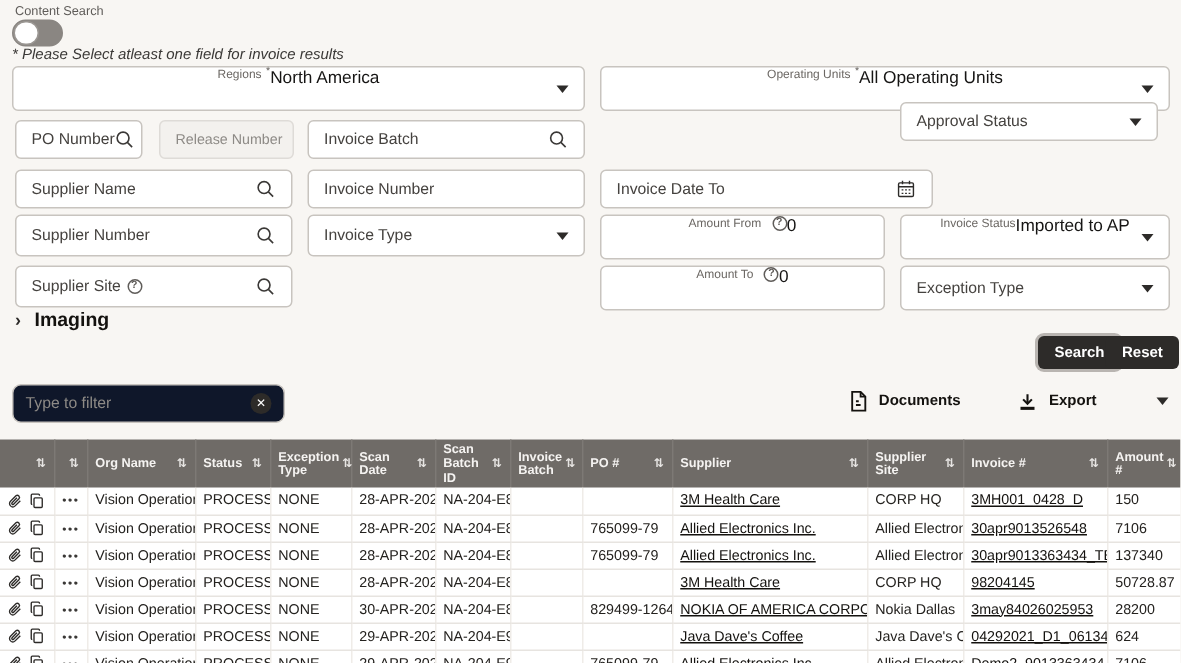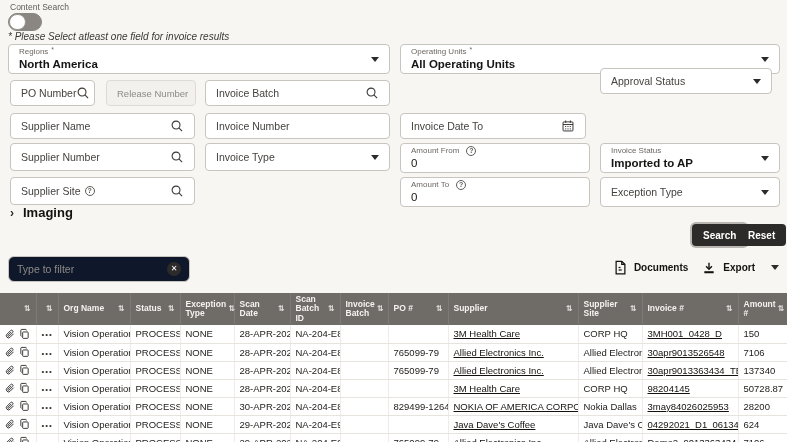--- a/index.html
+++ b/index.html
@@ -14,24 +14,24 @@
   .toggle .knob { position:absolute; left:0; top:0; width:17px; height:16px; background:#fff;
             border:1px solid #9a9692; border-radius:9px; }
   .note { position:absolute; left:8px; top:31px; font-style:italic; font-size:10px; color:#3a3836; }
 
   
   .fld { position:absolute; background:#fff; border:1px solid #c8c4bf; border-radius:4px;
          display:flex; align-items:center; padding:0 10px; }
   .fld.disabled { background:#f3f1ee; border-color:#dedbd7; }
   .fld.disabled .ph { color:#8d8a86; }
   .ph { font-size:10.5px; color:#45423f; white-space:nowrap; }
-  .fld.two { flex-direction:column; align-items:flex-start; justify-content:center; }
+  .fld.two { align-items:flex-start; justify-content:center; }
   .flabel { font-size:8px; color:#6b6763; line-height:1.2; white-space:nowrap; display:flex; align-items:flex-start; gap:3px;}
   .req { font-size:7px; color:#6b6763; position:relative; top:-1px; }
-  .fvalue { font-size:11.5px; font-weight:700; color:#161514; line-height:1.25; white-space:nowrap;}
+  .fvalue { font-size:11.5px; font-weight:400; color:#161514; line-height:1.25; white-space:nowrap;}
   .caret { position:absolute; right:10px; top:50%; margin-top:-2px; width:0; height:0;
            border-left:4px solid transparent; border-right:4px solid transparent; border-top:5px solid #2d2b29; }
   .sicon { margin-left:auto; flex:none; }
   .cicon { margin-left:auto; flex:none; }
   .help { display:inline-block; width:10px; height:10px; border:1px solid #5f5c59; border-radius:50%;
           font-size:7px; line-height:8px; text-align:center; color:#5f5c59; margin-left:4px; font-weight:700;}
 
   
   .imaging { position:absolute; left:10px; top:205px; display:flex; align-items:center; gap:9px; cursor:pointer; }
   .imaging .chev { font-size:12px; font-weight:700; color:#2d2b29; }
@@ -42,21 +42,21 @@
          border-radius:4px; font-size:10px; font-weight:700; padding:0 11px; cursor:pointer;
          font-family:"Liberation Sans", sans-serif; }
   .btn.search { box-shadow:0 0 0 2px #b9b5b1; }
 
   
   .filter { position:absolute; left:8px; top:256px; width:182px; height:26px; background:#0f172a;
             border:1px solid #c8c4bf; border-radius:6px; display:flex; align-items:center; padding:0 8px; }
   .filter .ph2 { font-size:10.5px; color:#8d8a86; }
   .clear { margin-left:auto; width:14px; height:14px; border-radius:50%; background:#2d2b29; color:#fff;
            font-size:8px; line-height:14px; text-align:center; cursor:pointer; }
-  .toolbar { position:absolute; right:8px; top:260px; display:flex; align-items:center; gap:14px; }
+  .toolbar { position:absolute; right:8px; top:260px; display:flex; align-items:center; gap:38px; }
   .tool { display:flex; align-items:center; gap:7px; cursor:pointer; }
   .tool .tlabel { font-size:10px; font-weight:700; color:#14120f; }
   .tcaret { width:0; height:0; border-left:4px solid transparent; border-right:4px solid transparent;
             border-top:5px solid #2d2b29; margin-left:2px; cursor:pointer;}
 
   
   table { position:absolute; left:0; top:293px; width:787px; border-collapse:collapse; table-layout:fixed; background:#fff; }
   thead th { background:#6f6b67; color:#f5f3f1; font-size:8.5px; font-weight:700; text-align:left;
              padding:2px 5px; height:22px; vertical-align:middle; border-right:1px solid #7d7975; }
   thead th:last-child { border-right:none; }
@@ -122,21 +122,21 @@
   <div class="fld" style="left:10px;top:113px;width:185px;height:26px">
     <span class="ph">Supplier Name</span>
     <svg class="sicon" width="14" height="14" viewBox="0 0 22 22">
         <circle cx="9.5" cy="9.5" r="6.2" fill="none" stroke="#3a3836" stroke-width="1.7"></circle>
         <line x1="14" y1="14" x2="19" y2="19" stroke="#3a3836" stroke-width="1.7"></line>
       </svg>
   </div>
   <div class="fld" style="left:205px;top:113px;width:185px;height:26px">
     <span class="ph">Invoice Number</span>
   </div>
-  <div class="fld" style="left:400px;top:113px;width:186px;height:26px">
+  <div class="fld" style="left:400px;top:113px;width:222px;height:26px">
     <span class="ph">Invoice Date To</span>
     <svg class="cicon" width="14" height="14" viewBox="0 0 24 24">
         <rect x="3.5" y="5" width="17" height="15.5" rx="1.5" fill="none" stroke="#2d2b29" stroke-width="1.6"></rect>
         <line x1="3.5" y1="9.5" x2="20.5" y2="9.5" stroke="#2d2b29" stroke-width="1.6"></line>
         <line x1="8" y1="2.5" x2="8" y2="6.5" stroke="#2d2b29" stroke-width="1.6"></line>
         <line x1="16" y1="2.5" x2="16" y2="6.5" stroke="#2d2b29" stroke-width="1.6"></line>
         <line x1="7" y1="13" x2="17" y2="13" stroke="#2d2b29" stroke-width="1.6" stroke-dasharray="2 2"></line>
         <line x1="7" y1="17" x2="17" y2="17" stroke="#2d2b29" stroke-width="1.6" stroke-dasharray="2 2"></line>
       </svg>
   </div>

